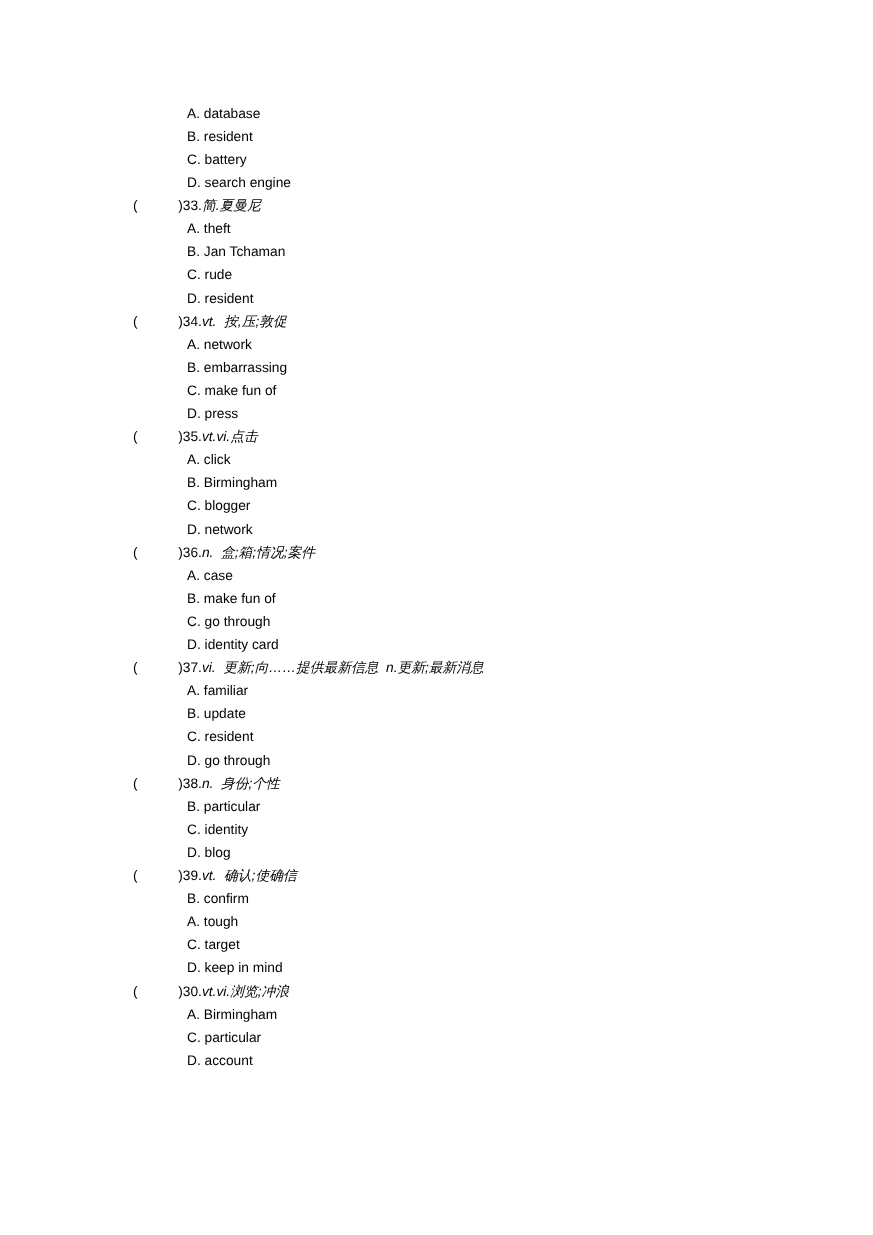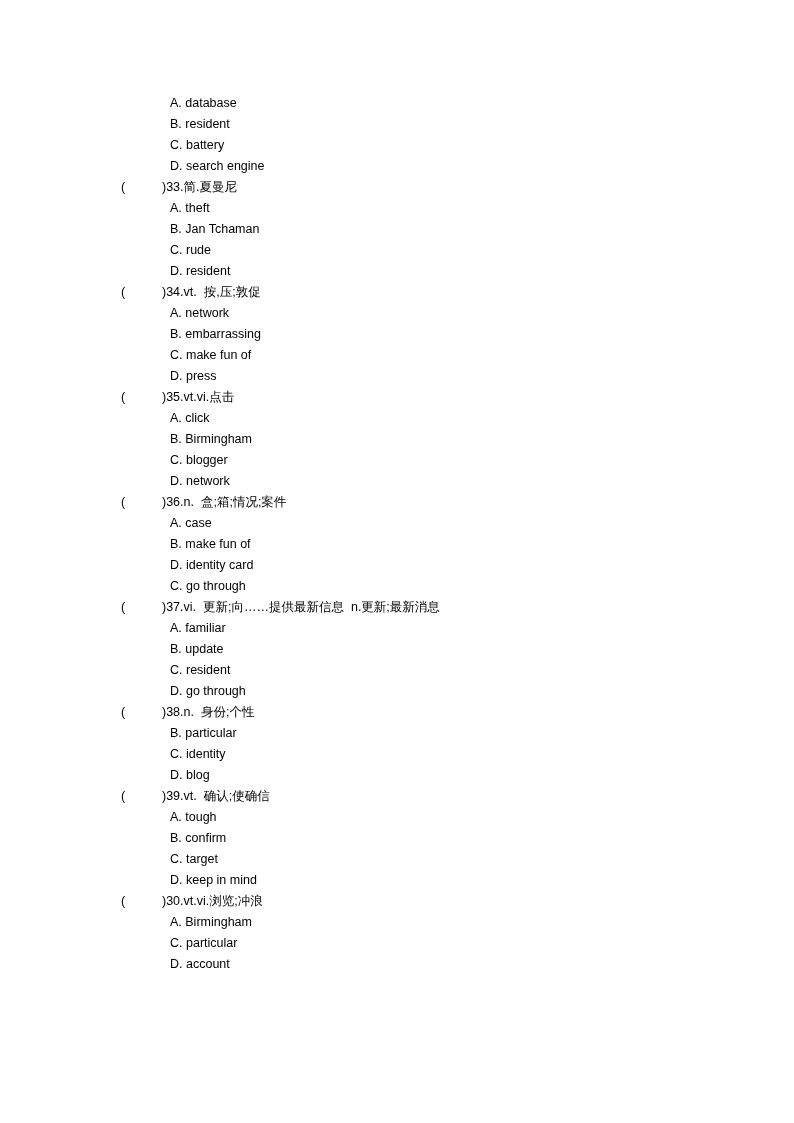--- a/index.html
+++ b/index.html
@@ -65,20 +65,21 @@
 
   .q-number {
     display: inline-block;
     flex: 0 0 auto;
   }
 
   .q-text {
     display: inline-block;
     flex: 0 0 auto;
     white-space: pre;
+    font-style: italic;
   }
 </style>
 </head>
 <body>
 
 <div class="page">
   <div class="doc-body">
 
     <div>
       <div class="line option-line">A. database</div>
@@ -116,22 +117,22 @@
       <div class="line option-line">C. blogger</div>
       <div class="line option-line">D. network</div>
     </div>
 
     <div>
       <div class="line question-line">
         <span class="paren-open">(</span><span class="paren-close">)</span><span class="q-number">36.</span><span class="q-text">n.  盒;箱;情况;案件</span>
       </div>
       <div class="line option-line">A. case</div>
       <div class="line option-line">B. make fun of</div>
+      <div class="line option-line">C. go through</div>
       <div class="line option-line">D. identity card</div>
-      <div class="line option-line">C. go through</div>
     </div>
 
     <div>
       <div class="line question-line">
         <span class="paren-open">(</span><span class="paren-close">)</span><span class="q-number">37.</span><span class="q-text">vi.  更新;向……提供最新信息  n.更新;最新消息</span>
       </div>
       <div class="line option-line">A. familiar</div>
       <div class="line option-line">B. update</div>
       <div class="line option-line">C. resident</div>
       <div class="line option-line">D. go through</div>
@@ -143,22 +144,22 @@
       </div>
       <div class="line option-line">B. particular</div>
       <div class="line option-line">C. identity</div>
       <div class="line option-line">D. blog</div>
     </div>
 
     <div>
       <div class="line question-line">
         <span class="paren-open">(</span><span class="paren-close">)</span><span class="q-number">39.</span><span class="q-text">vt.  确认;使确信</span>
       </div>
+      <div class="line option-line">B. confirm</div>
       <div class="line option-line">A. tough</div>
-      <div class="line option-line">B. confirm</div>
       <div class="line option-line">C. target</div>
       <div class="line option-line">D. keep in mind</div>
     </div>
 
     <div>
       <div class="line question-line">
         <span class="paren-open">(</span><span class="paren-close">)</span><span class="q-number">30.</span><span class="q-text">vt.vi.浏览;冲浪</span>
       </div>
       <div class="line option-line">A. Birmingham</div>
       <div class="line option-line">C. particular</div>

